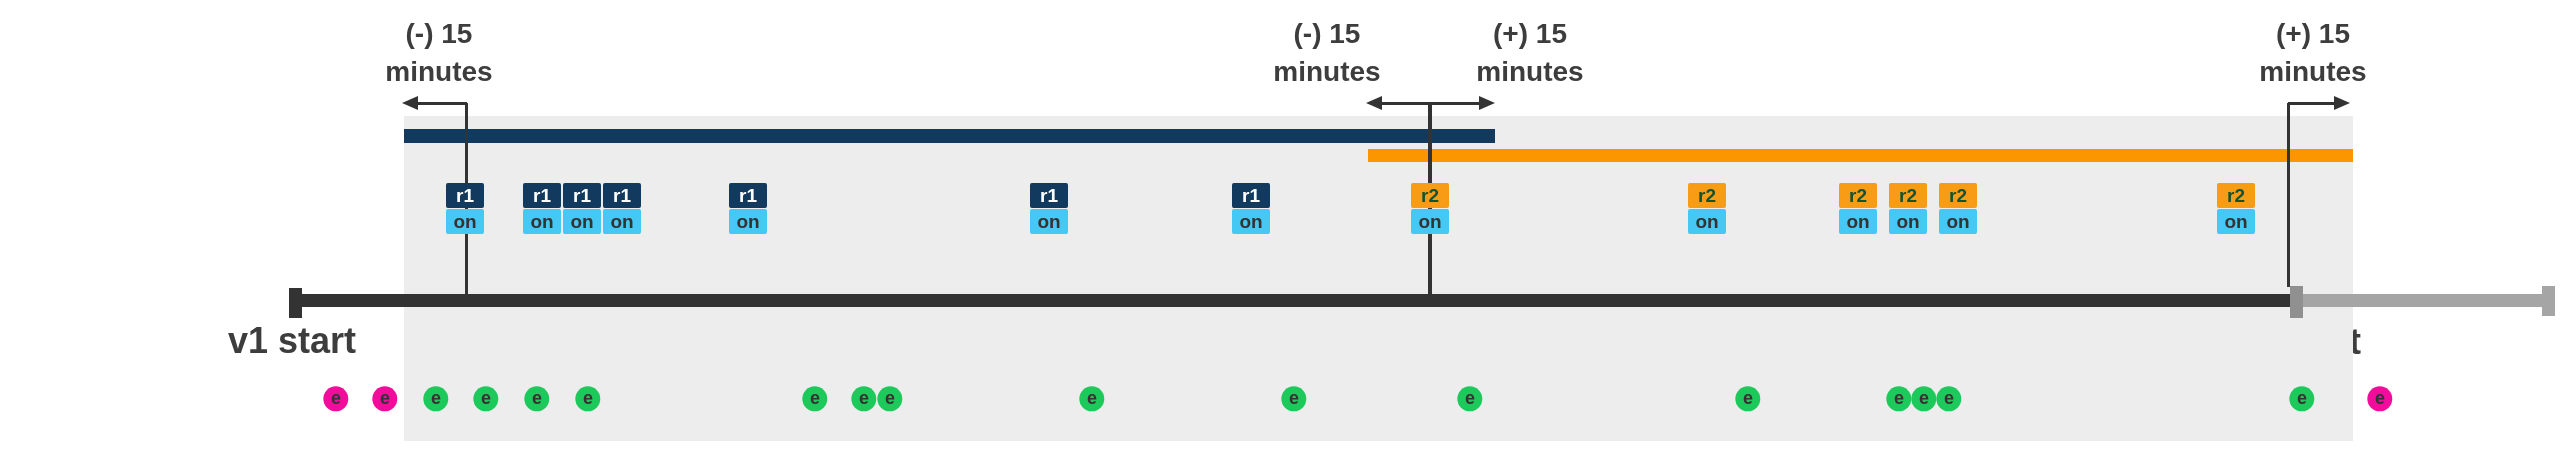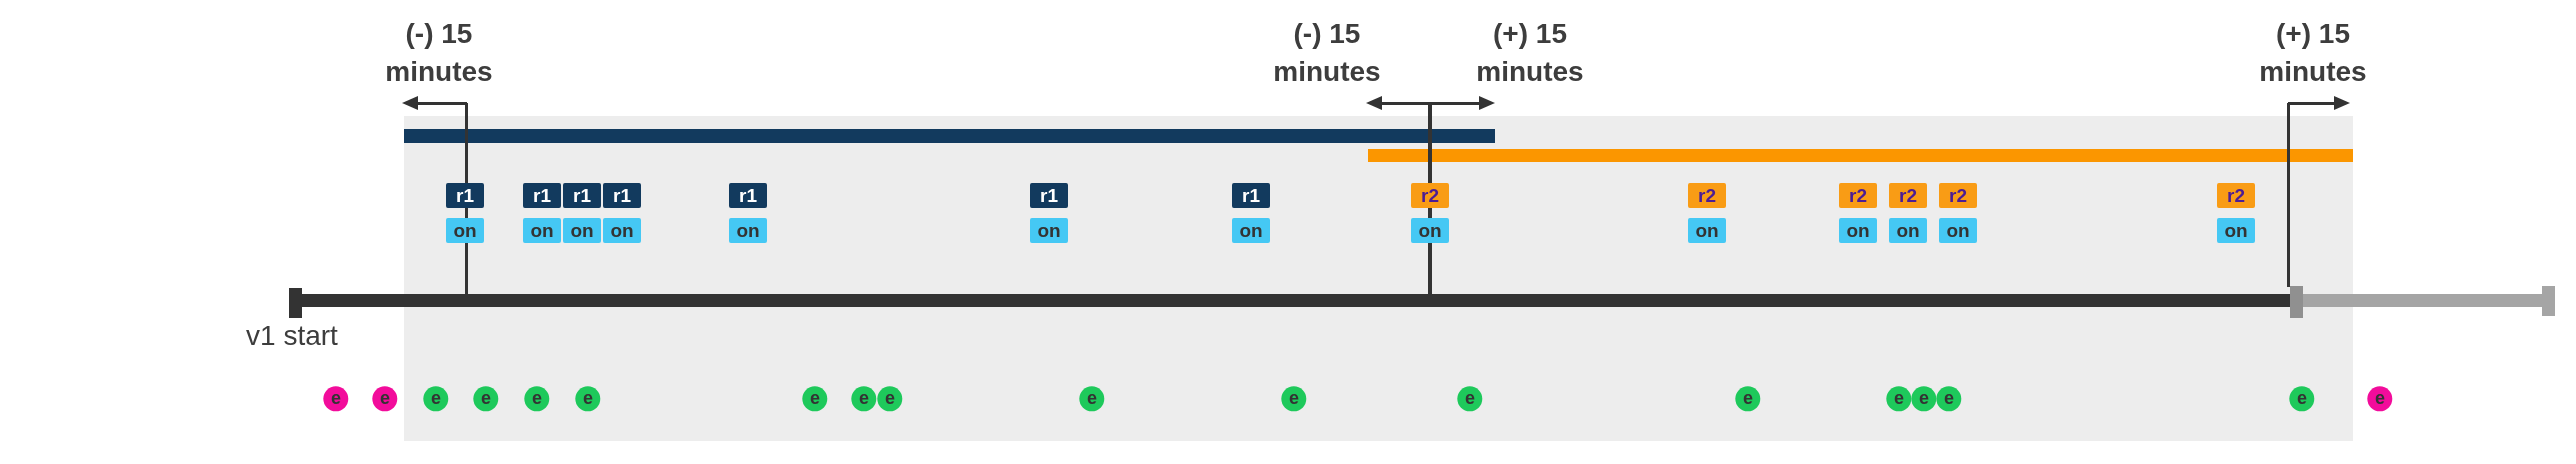--- a/index.html
+++ b/index.html
@@ -17,29 +17,29 @@
     transform:translateX(-50%);text-align:center;font-size:28px;font-weight:600;
     line-height:38px;white-space:nowrap;
   }
   .arrow-line,.guide-line{background:#333333;}
   .head{width:0;height:0;border-top:7.5px solid transparent;border-bottom:7.5px solid transparent;}
   .head-left{border-right:16px solid #333333;}
   .head-right{border-left:16px solid #333333;}
   .tl-black{background:#333333;}
   .tl-gray{background:#a5a5a5;}
   .tl-tick{background:#909090;}
-  .tl-label{transform:translateX(-50%);font-size:28px;font-weight:400;white-space:nowrap;}
+  .tl-label{transform:translateX(-50%);font-size:36px;font-weight:700;white-space:nowrap;}
   .evt-col{transform:translateX(-50%);display:flex;flex-direction:column;align-items:center;}
   .badge{
     width:38px;height:25.4px;border-radius:1.9px;display:flex;align-items:center;justify-content:center;
     font-size:19px;font-weight:600;line-height:1;
   }
   .badge-r1{background:#123a5e;color:#ffffff;}
-  .badge-r2{background:#f99c15;color:#4c1d95;}
-  .badge-on{background:#45c8f4;color:#333333;margin-top:10px;height:24.4px;}
+  .badge-r2{background:#f99c15;color:#14532d;}
+  .badge-on{background:#45c8f4;color:#333333;margin-top:1px;height:24.4px;}
   .dot{
     width:25.4px;height:25.4px;border-radius:50%;transform:translate(-50%,-50%);
     display:flex;align-items:center;justify-content:center;font-size:18px;font-weight:600;color:#333333;
   }
   .dot-green{background:#1ec95b;}
   .dot-pink{background:#f20c9b;}
 </style>
 </head>
 <body>
 

